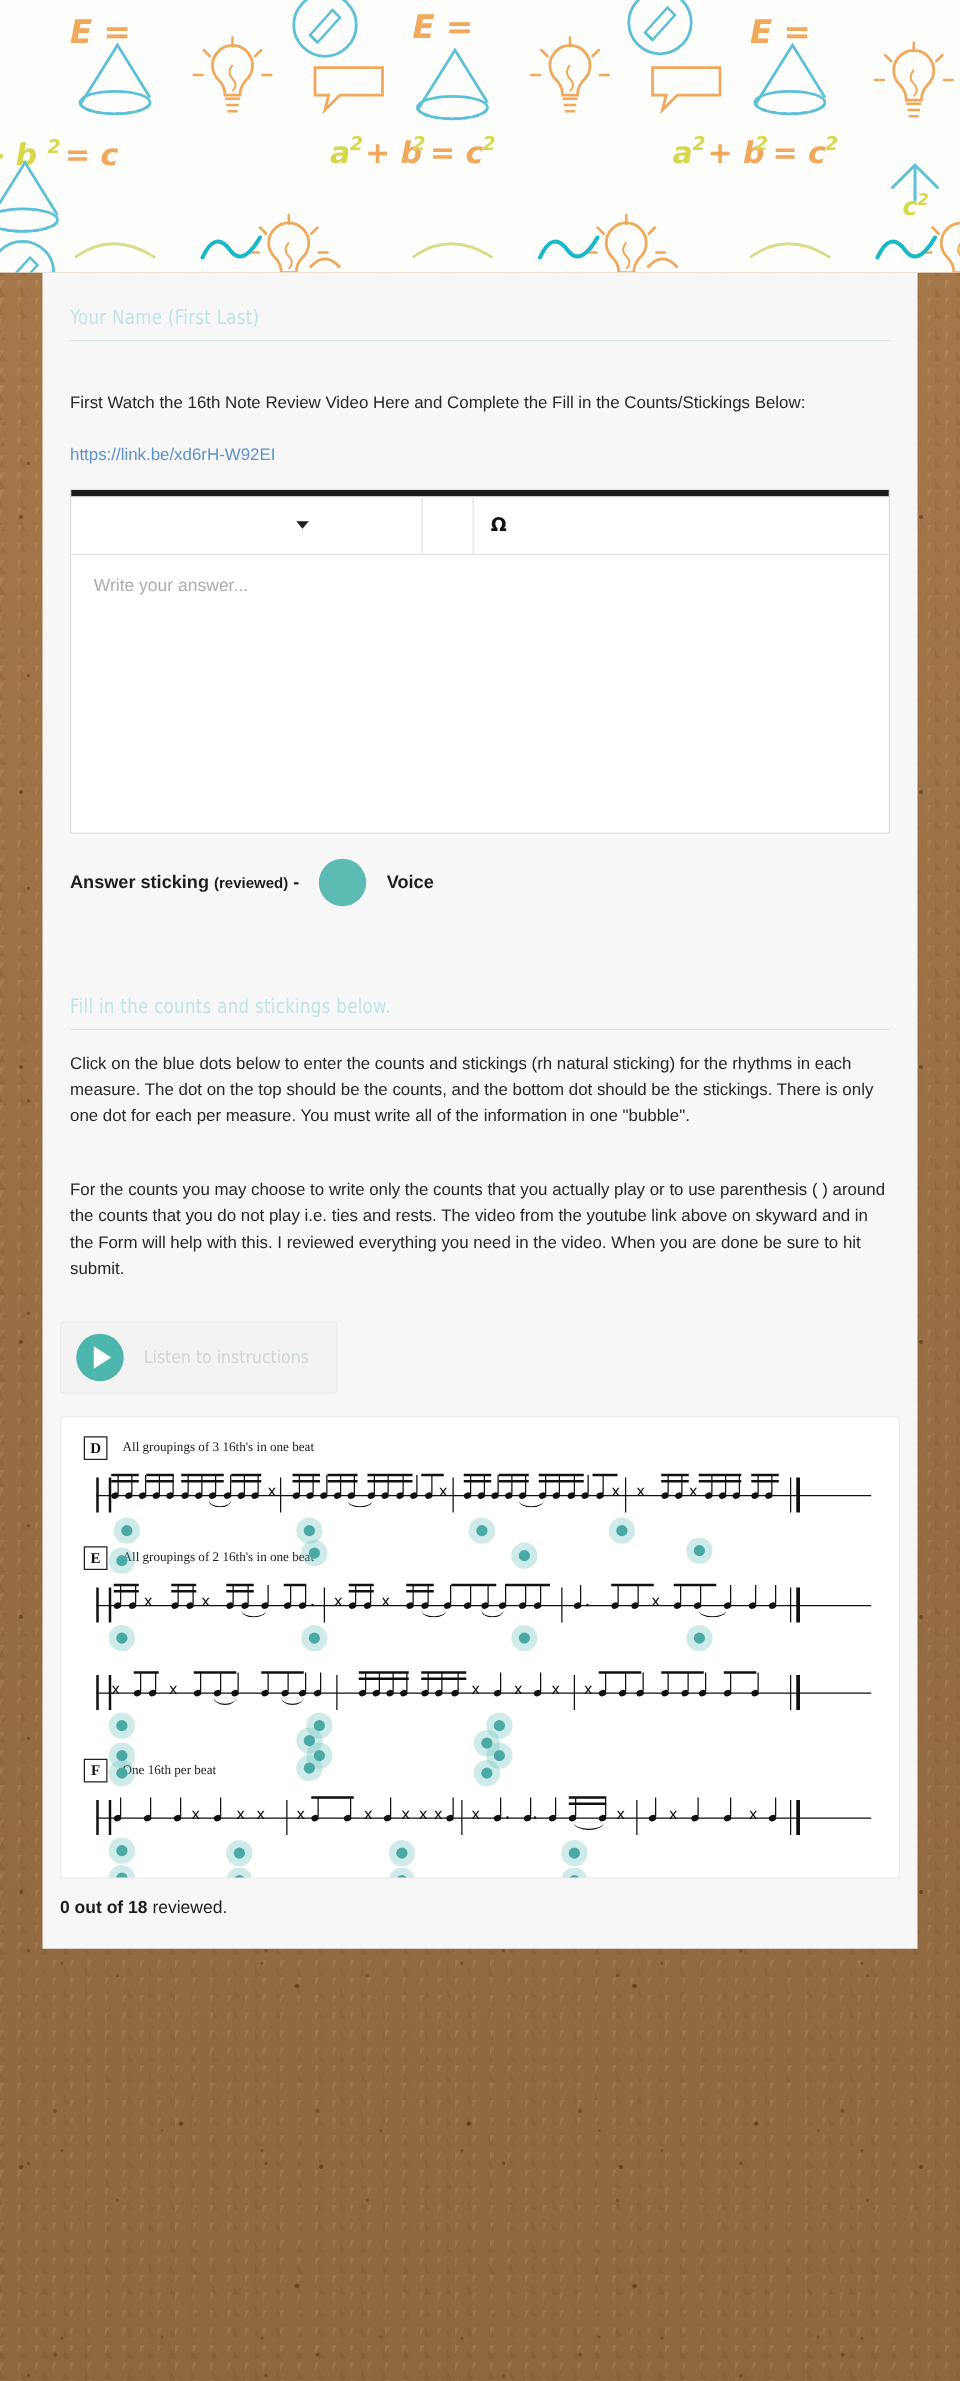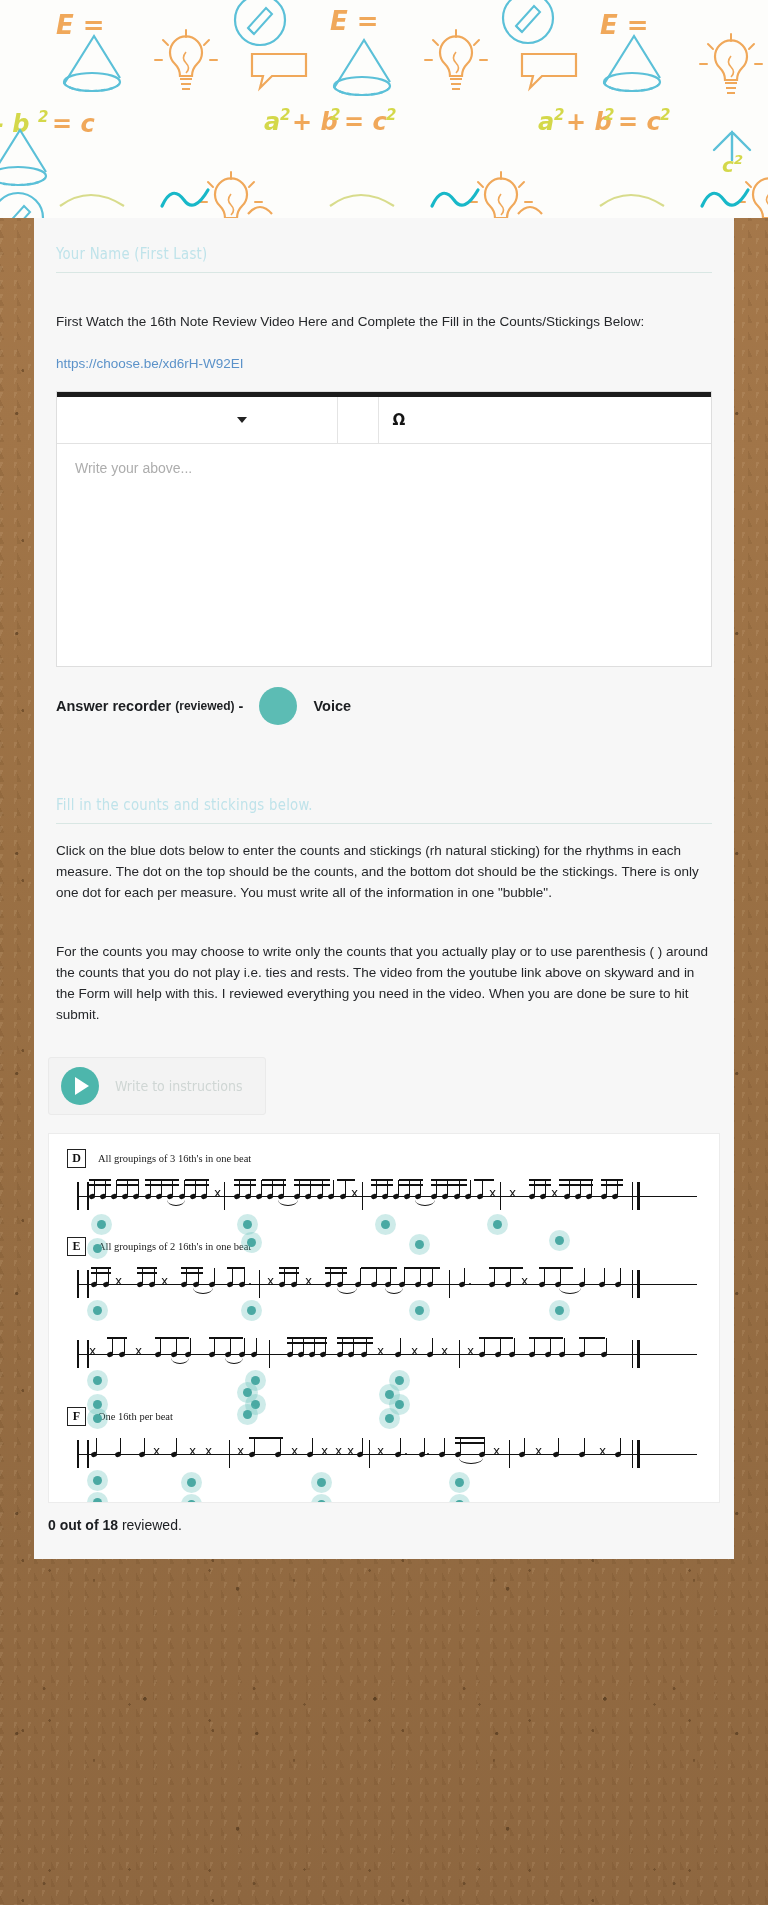--- a/index.html
+++ b/index.html
@@ -385,42 +385,42 @@
 
       
       <div class="sec-head">Your Name (First Last)</div>
       <div class="rule"></div>
 
 
       <div class="gap"></div>
 
       <p class="body-text">First Watch the 16th Note Review Video Here and Complete the Fill in the Counts/Stickings Below:</p>
 
-      <a class="link" href="#">https://choose.be/xd6rH-W92EI</a>
+      <a class="link" href="#">https://link.be/xd6rH-W92EI</a>
 
       
       <div class="editor">
         <div class="editor-topbar"></div>
         <div class="editor-toolbar">
           <div class="tb-dropdown">
             <span class="caret"></span>
           </div>
           <div class="tb-sep"></div>
           <div class="tb-cell"></div>
           <div class="tb-sep"></div>
           <div class="tb-cell">
             <span class="omega">Ω</span>
           </div>
         </div>
-        <div class="editor-area">Write your above...</div>
+        <div class="editor-area">Write your answer...</div>
       </div>
 
       
       <div class="rec-row">
-        <span class="rec-strong">Answer recorder</span>
+        <span class="rec-strong">Answer sticking</span>
         <span class="rec-opt">(reviewed)</span>
         <span class="rec-dash">-</span>
         <span class="rec-circle"></span>
         <span class="rec-voice">Voice</span>
       </div>
 
       <div class="gap"></div>
       <div class="gap"></div>
 
       
@@ -430,21 +430,21 @@
       <p class="body-text">Click on the blue dots below to enter the counts and stickings (rh natural sticking) for the rhythms in each measure. The dot on the top should be the counts, and the bottom dot should be the stickings. There is only one dot for each per measure. You must write all of the information in one "bubble".</p>
       <div class="gap"></div>
       <p class="body-text">For the counts you may choose to write only the counts that you actually play or to use parenthesis (  ) around the counts that you do not play i.e. ties and rests. The video from the youtube link above on skyward and in the Form will help with this. I reviewed everything you need in the video. When you are done be sure to hit submit.</p>
     </div>
 
     
     <div class="listen">
       <span class="play-circle">
         <span class="play-tri"></span>
       </span>
-      <span class="listen-label">Write to instructions</span>
+      <span class="listen-label">Listen to instructions</span>
     </div>
 
     
     <div class="sheet">
 
       <div class="ex">
         <div class="ex-head">
           <span class="ex-letter">D</span>
           <span class="ex-title">All groupings of 3 16th's in one beat</span>
         </div>

